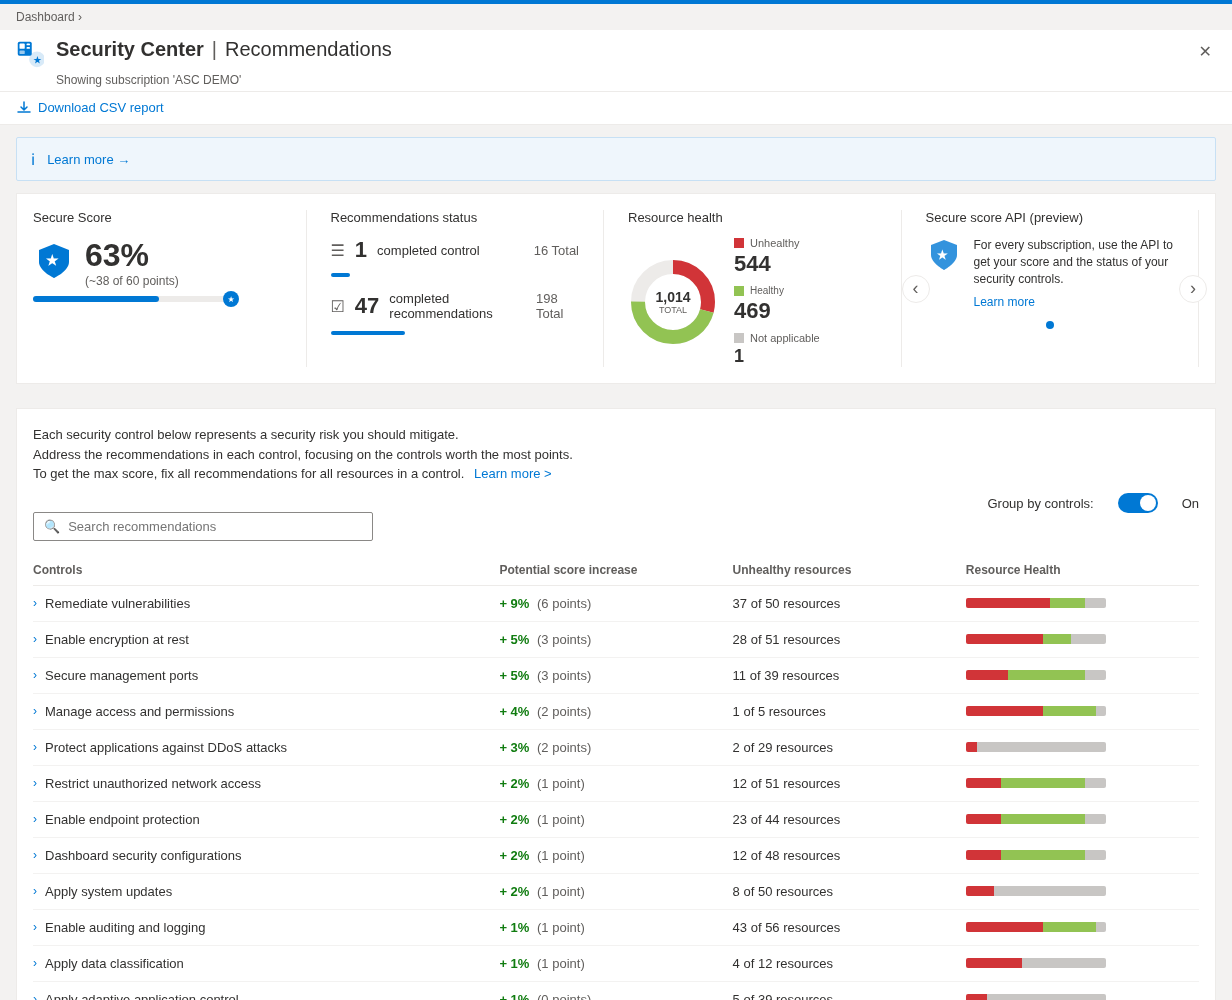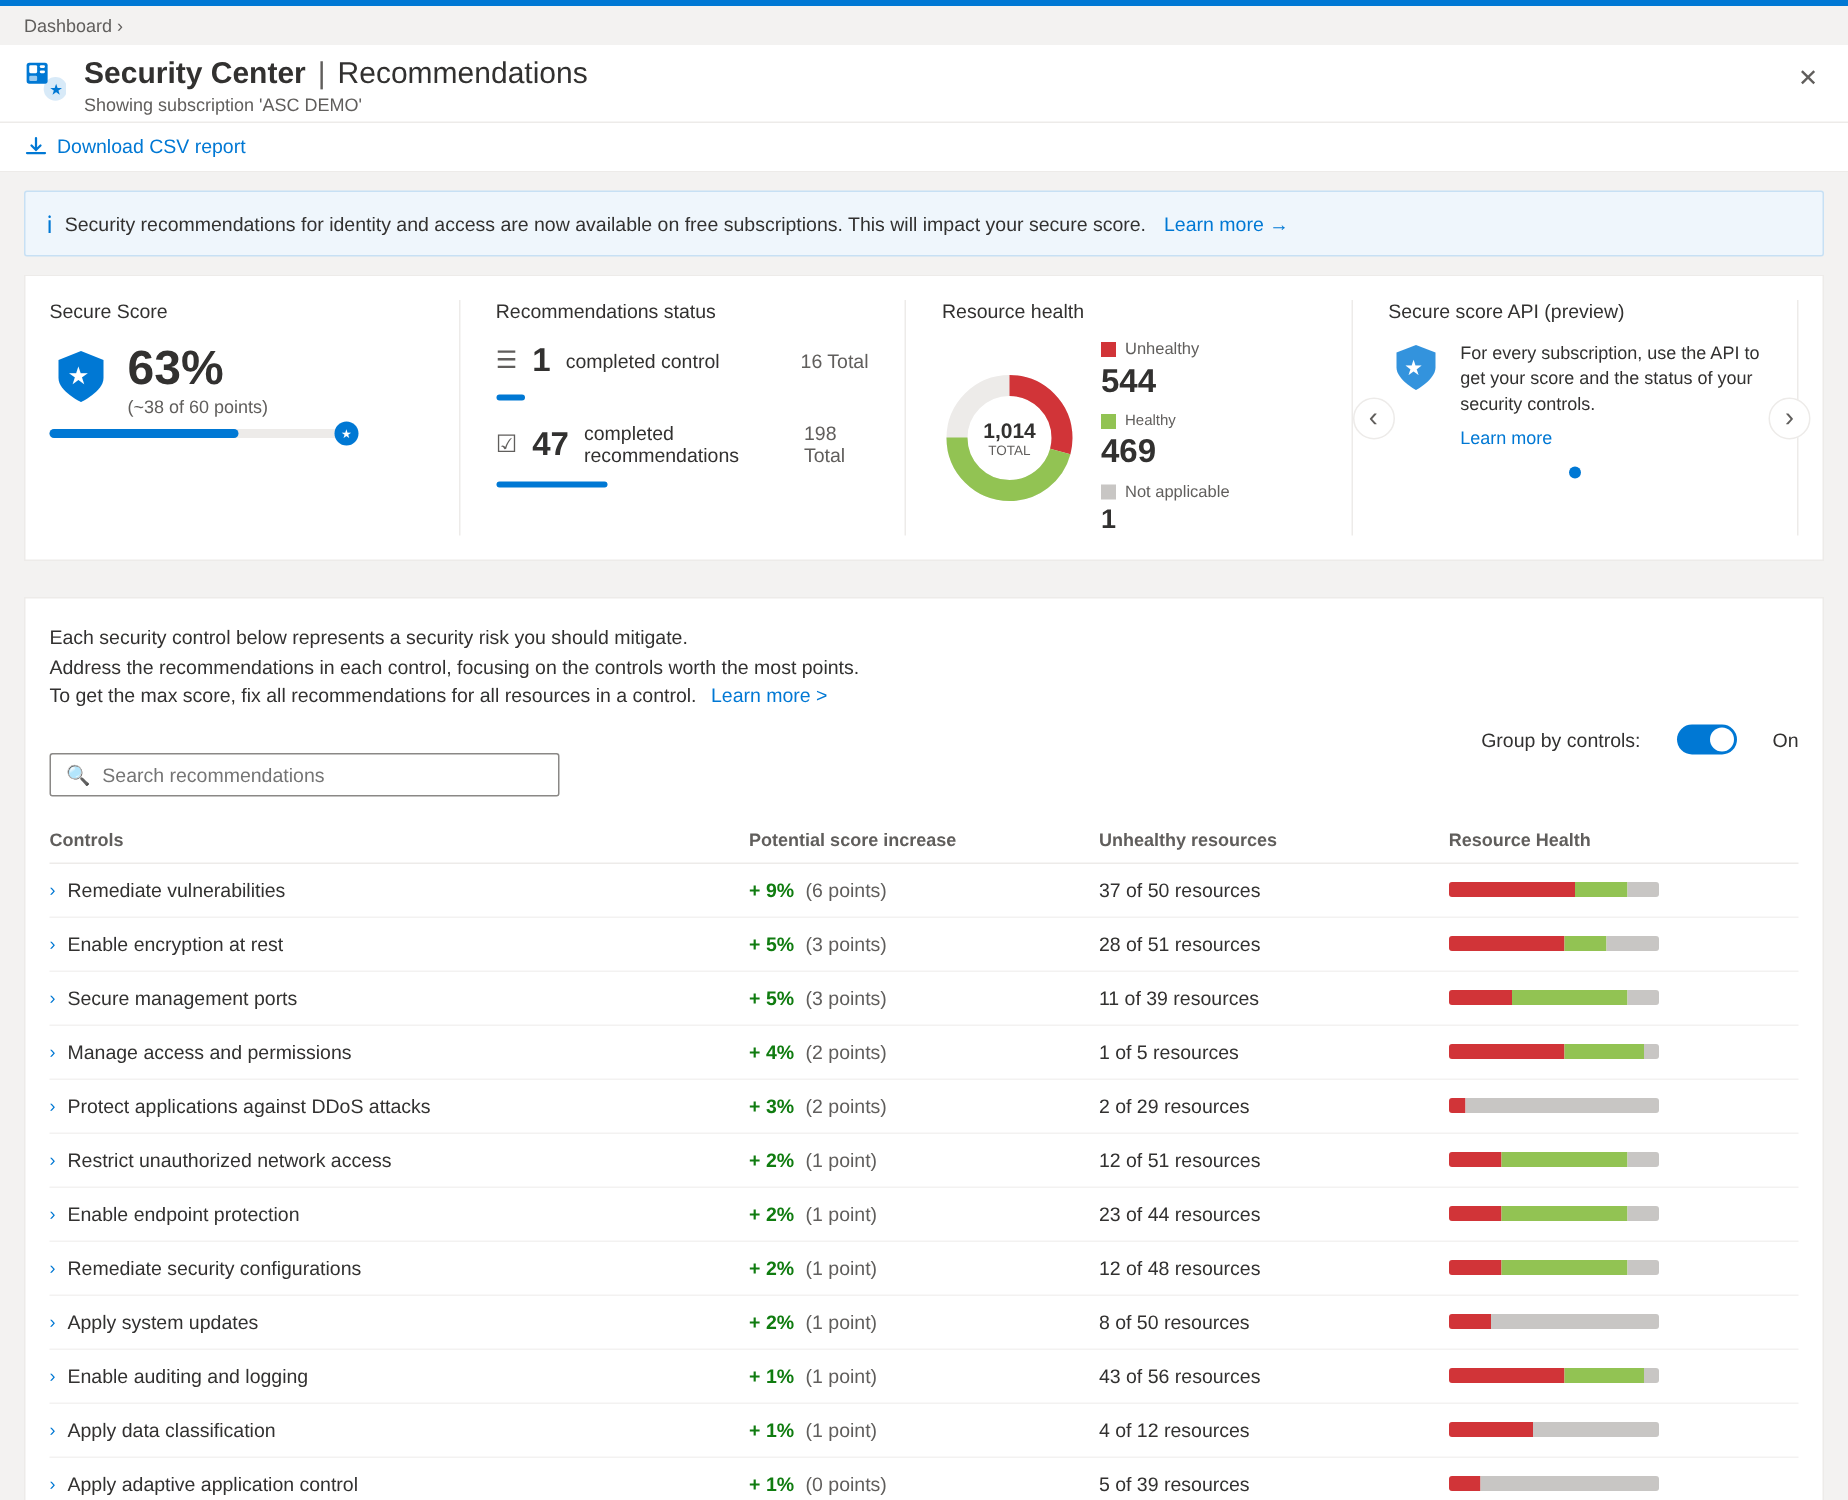--- a/index.html
+++ b/index.html
@@ -100,37 +100,36 @@
       <circle cx="24" cy="22" r="8" fill="#0078d4" opacity="0.15" stroke="#0078d4" stroke-width="2"></circle>
       <text x="20" y="26" font-size="10" fill="#0078d4" font-weight="bold">★</text>
     </svg>
   </div>
   <div class="header-titles">
     <div style="display:flex;align-items:center;gap:8px;">
       <span style="font-size:20px;font-weight:600;">Security Center</span>
       <span style="font-size:20px;color:#605e5c;">|</span>
       <span style="font-size:20px;font-weight:300;">Recommendations</span>
     </div>
-    <div style="font-size:12px;color:#605e5c;margin-top:2px;">Showing subscription 'ASC DEMO'</div>
+    <div style="font-size:12px;color:#605e5c;margin-top:12px;">Showing subscription 'ASC DEMO'</div>
   </div>
   <div class="close-btn">✕</div>
 </div>
 
 <div class="toolbar">
   <a class="download-btn">
     <svg width="16" height="16" viewBox="0 0 16 16" fill="none">
       <path d="M8 2v8M5 7l3 3 3-3M2 12h12" stroke="#0078d4" stroke-width="1.5" stroke-linecap="round"></path>
     </svg>
     <span>Download CSV report</span>
   </a>
 </div>
 
 <div class="info-banner">
   <span class="info-icon">ℹ</span>
-  <span>Security recommendations for identity and access are now available on free subscriptions. This will impact your secure score.</span>
   <a class="learn-more-link" style="margin-left:4px;white-space:nowrap;">Learn more →</a>
 </div>
 
 <div class="cards-section">
 
   <div class="card">
     <div class="card-title">Secure Score</div>
     <div class="secure-score">
       <div class="shield-icon">
         <svg width="42" height="42" viewBox="0 0 42 42">
@@ -380,21 +379,21 @@
       <div class="health-bar">
         <div class="health-red" style="width:25%;"></div>
         <div class="health-green" style="width:60%;"></div>
         <div class="health-gray" style="width:15%;"></div>
       </div>
     </div>
   </div>
       <div class="table-row">
     <div class="col-control" style="display:flex;align-items:center;">
       <span class="row-expand">›</span>
-      <span>Remediate security configurations</span>
+      <span>Dashboard security configurations</span>
     </div>
     <div class="col-score row-score">
       <span class="bold">+ 2%</span>
       <span style="color:#605e5c;margin-left:4px;">(1 point)</span>
     </div>
     <div class="col-unhealthy row-unhealthy">12 of 48 resources</div>
     <div class="col-health row-health">
       <div class="health-bar">
         <div class="health-red" style="width:25%;"></div>
         <div class="health-green" style="width:60%;"></div>

